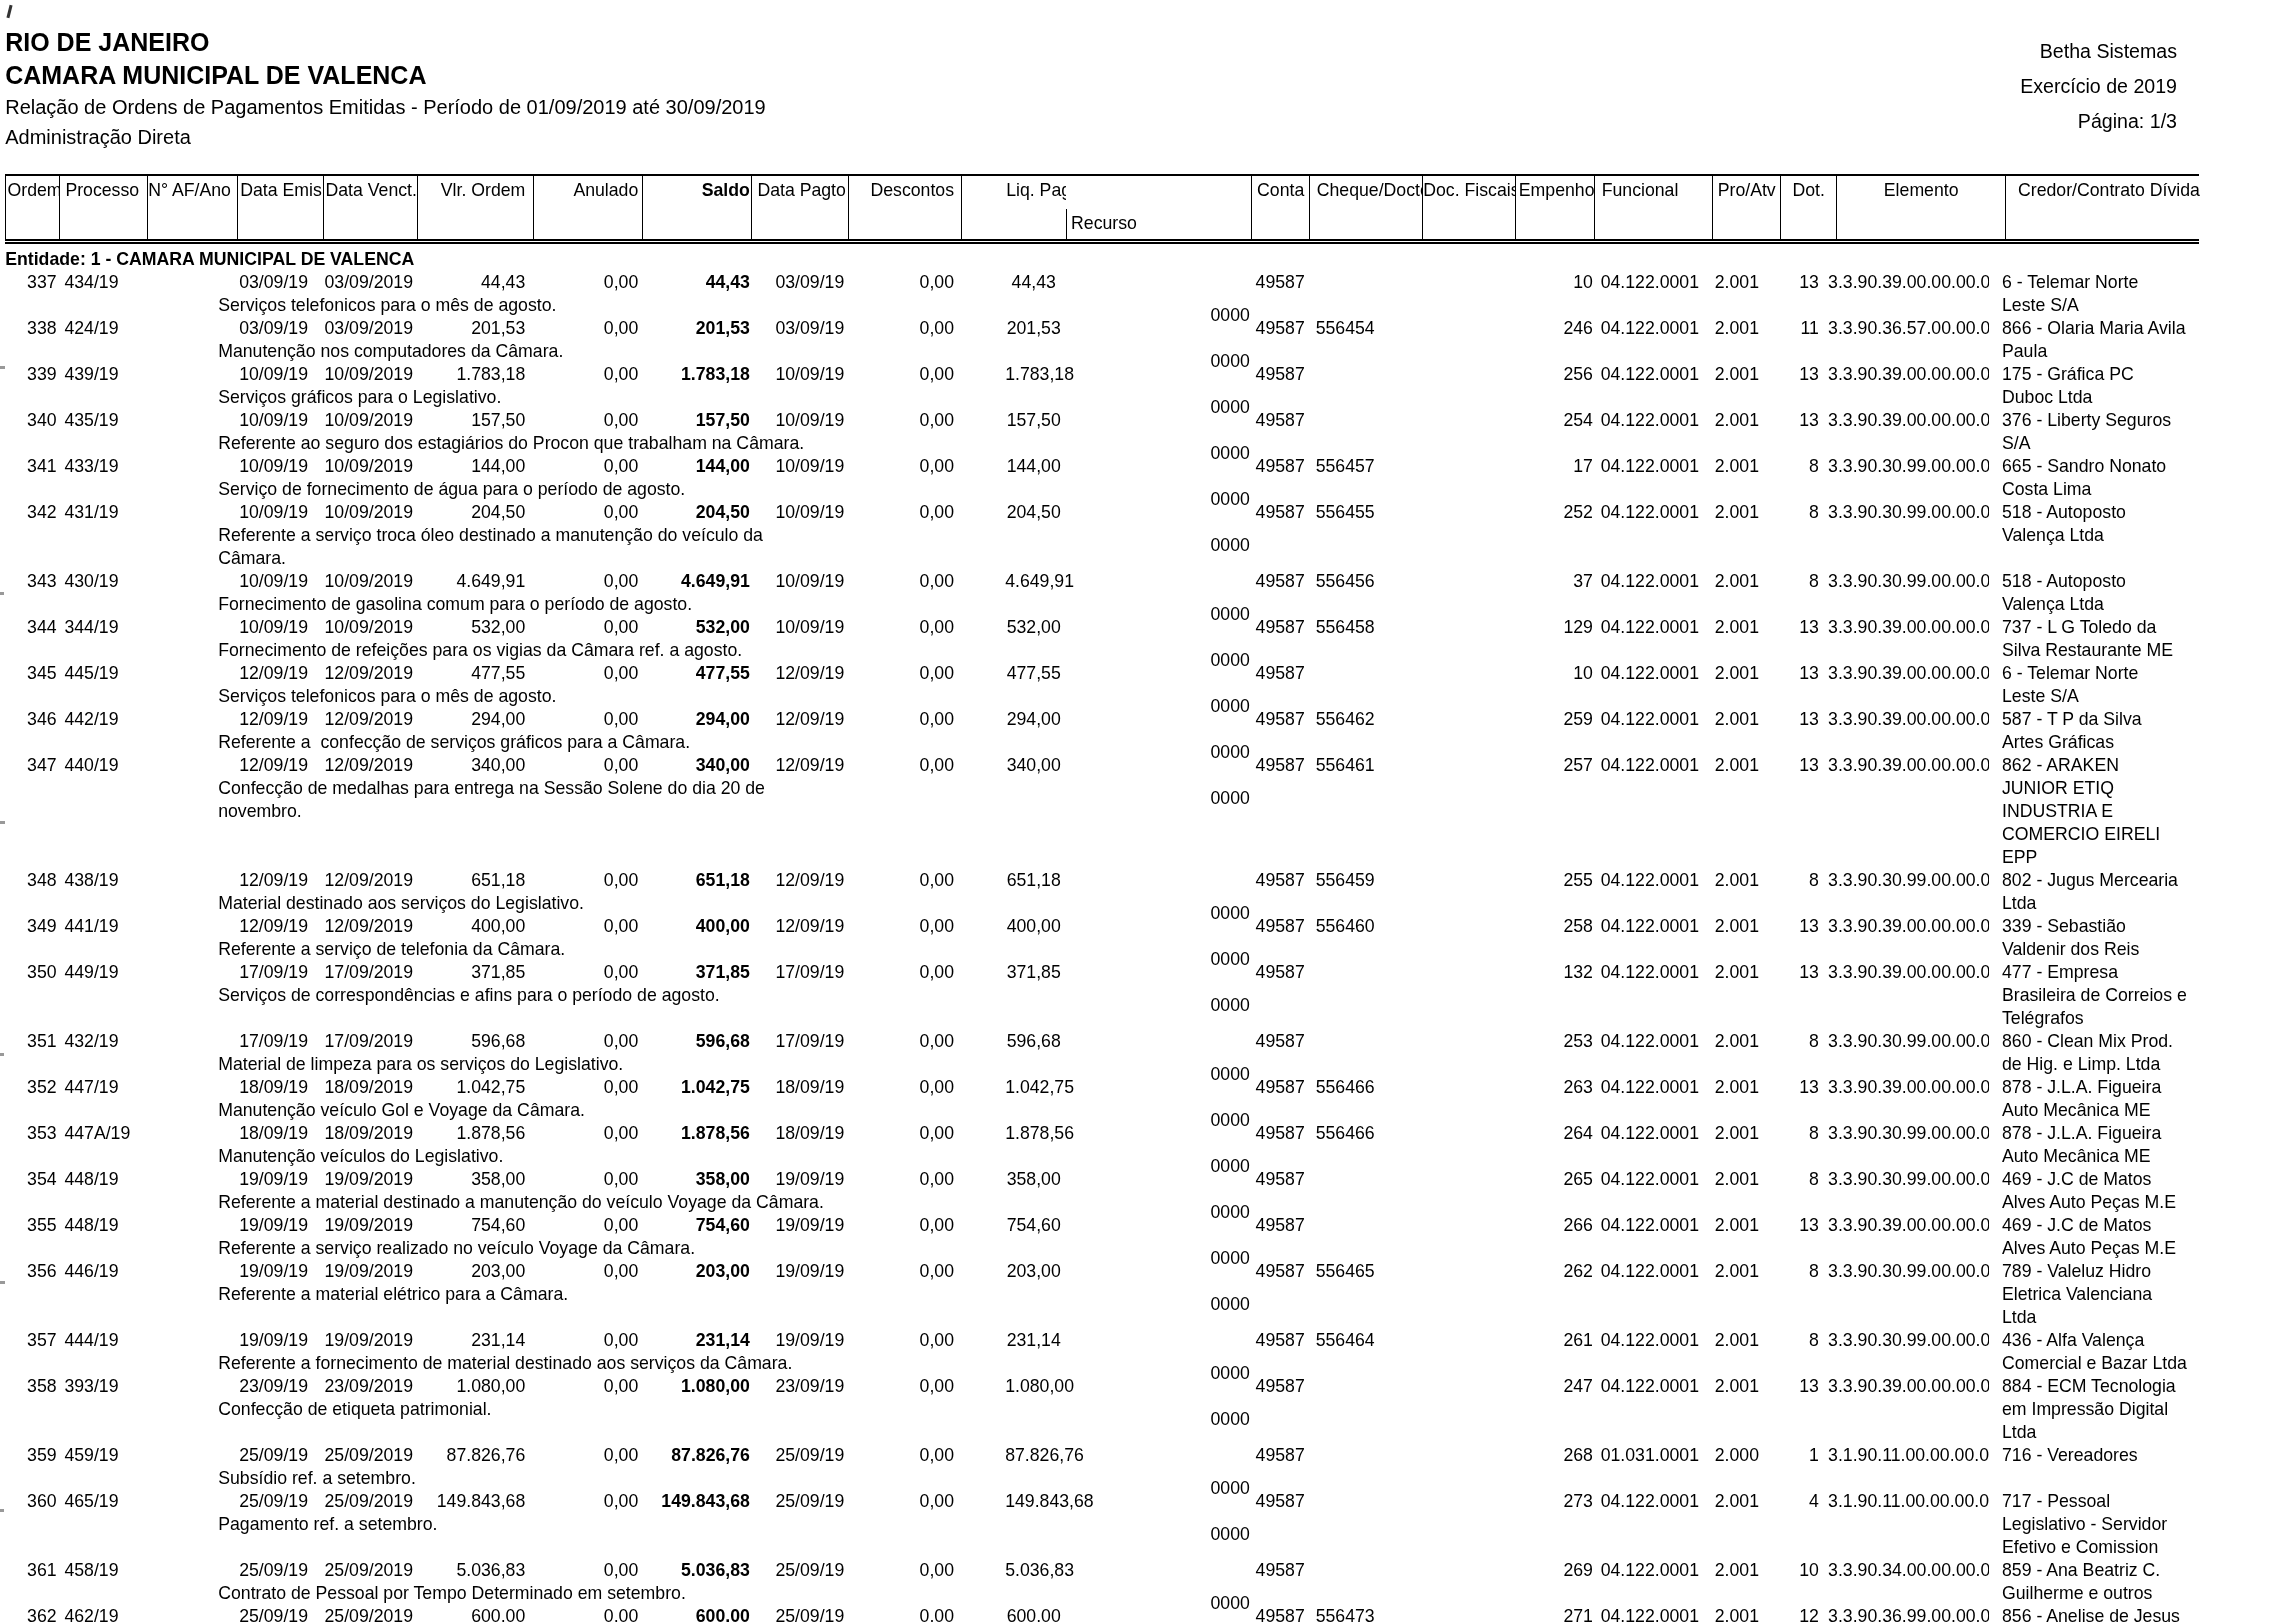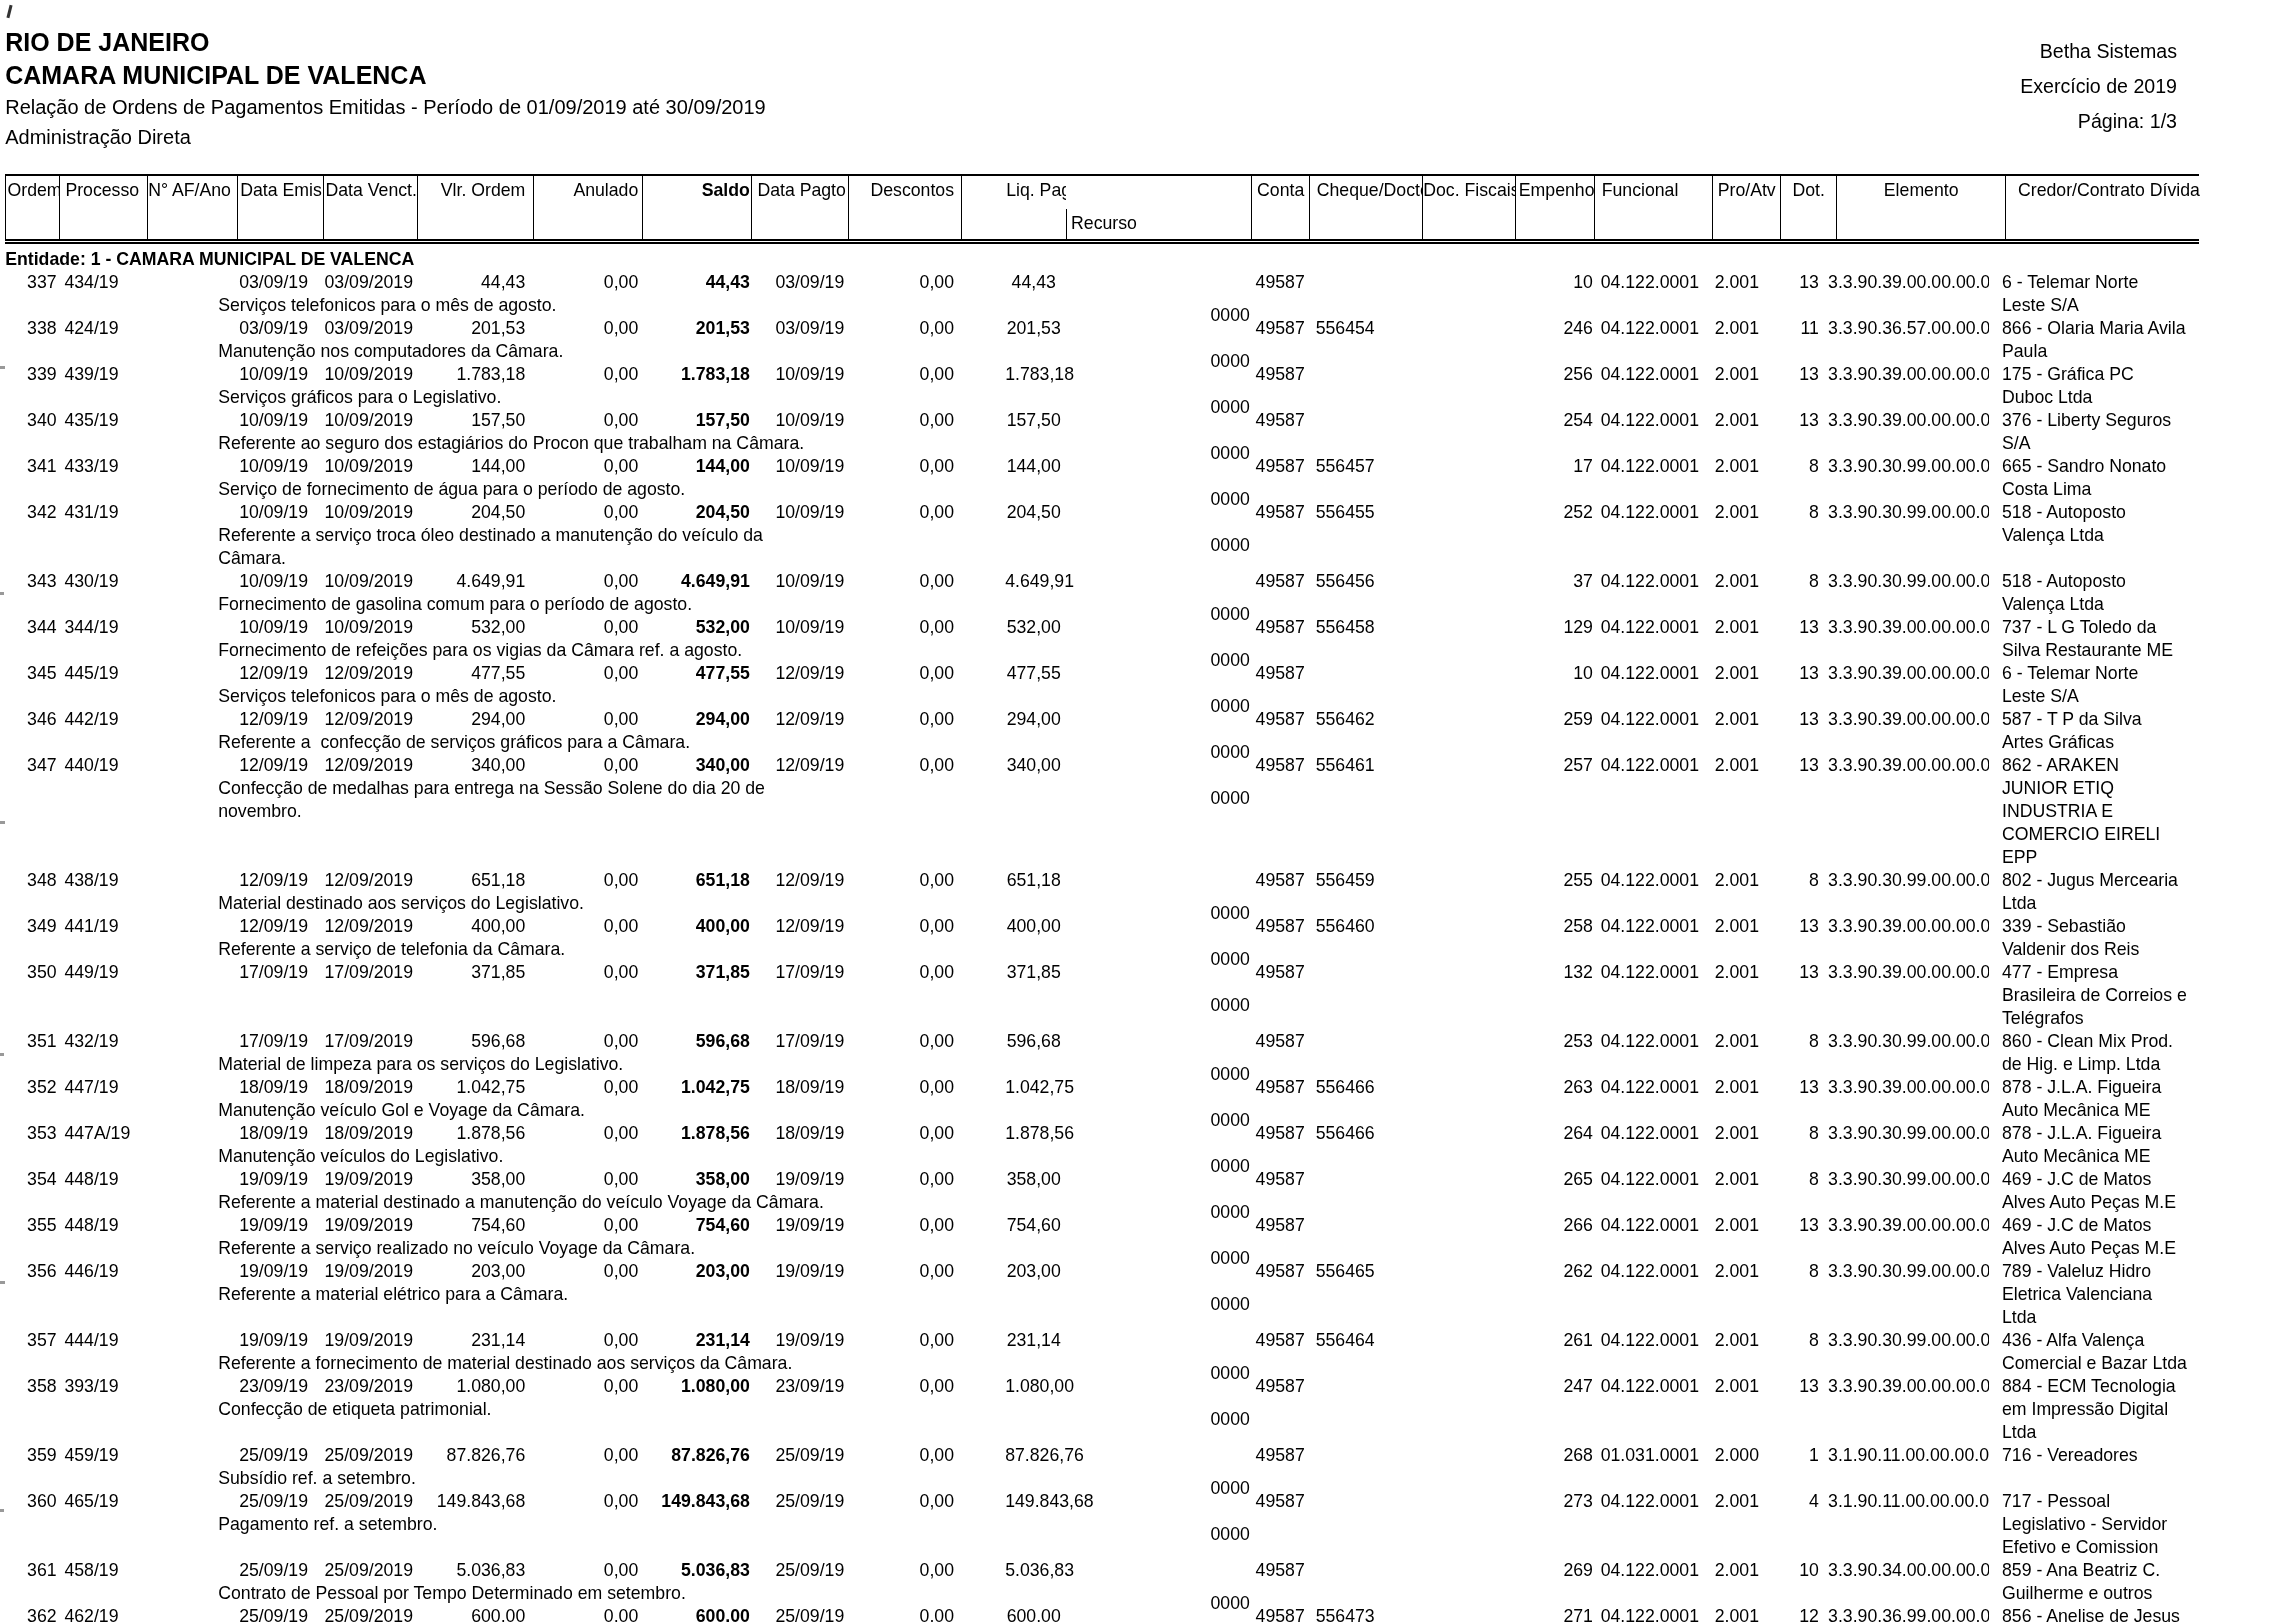--- a/index.html
+++ b/index.html
@@ -517,20 +517,21 @@
                 <div class="cell c-recurso">0000</div>
                 <div class="cell c-conta">49587</div>
                 <div class="cell c-cheque_docto"></div>
                 <div class="cell c-doc_fiscais"></div>
                 <div class="cell c-empenho">132</div>
                 <div class="cell c-funcional">04.122.0001</div>
                 <div class="cell c-pro_atv">2.001</div>
                 <div class="cell c-dot">13</div>
                 <div class="cell c-elemento">3.3.90.39.00.00.00.00</div>
               </div>
+              <div class="desc">Serviços de correspondências e afins para o período de agosto.</div>
             </div>
             <div class="cell c-credor">477 - Empresa
 Brasileira de Correios e
 Telégrafos</div>
           </div>
           <div class="row">
             <div class="row-left">
               <div class="main-line">
                 <div class="cell c-ordem">351</div>
                 <div class="cell c-processo">432/19</div>

